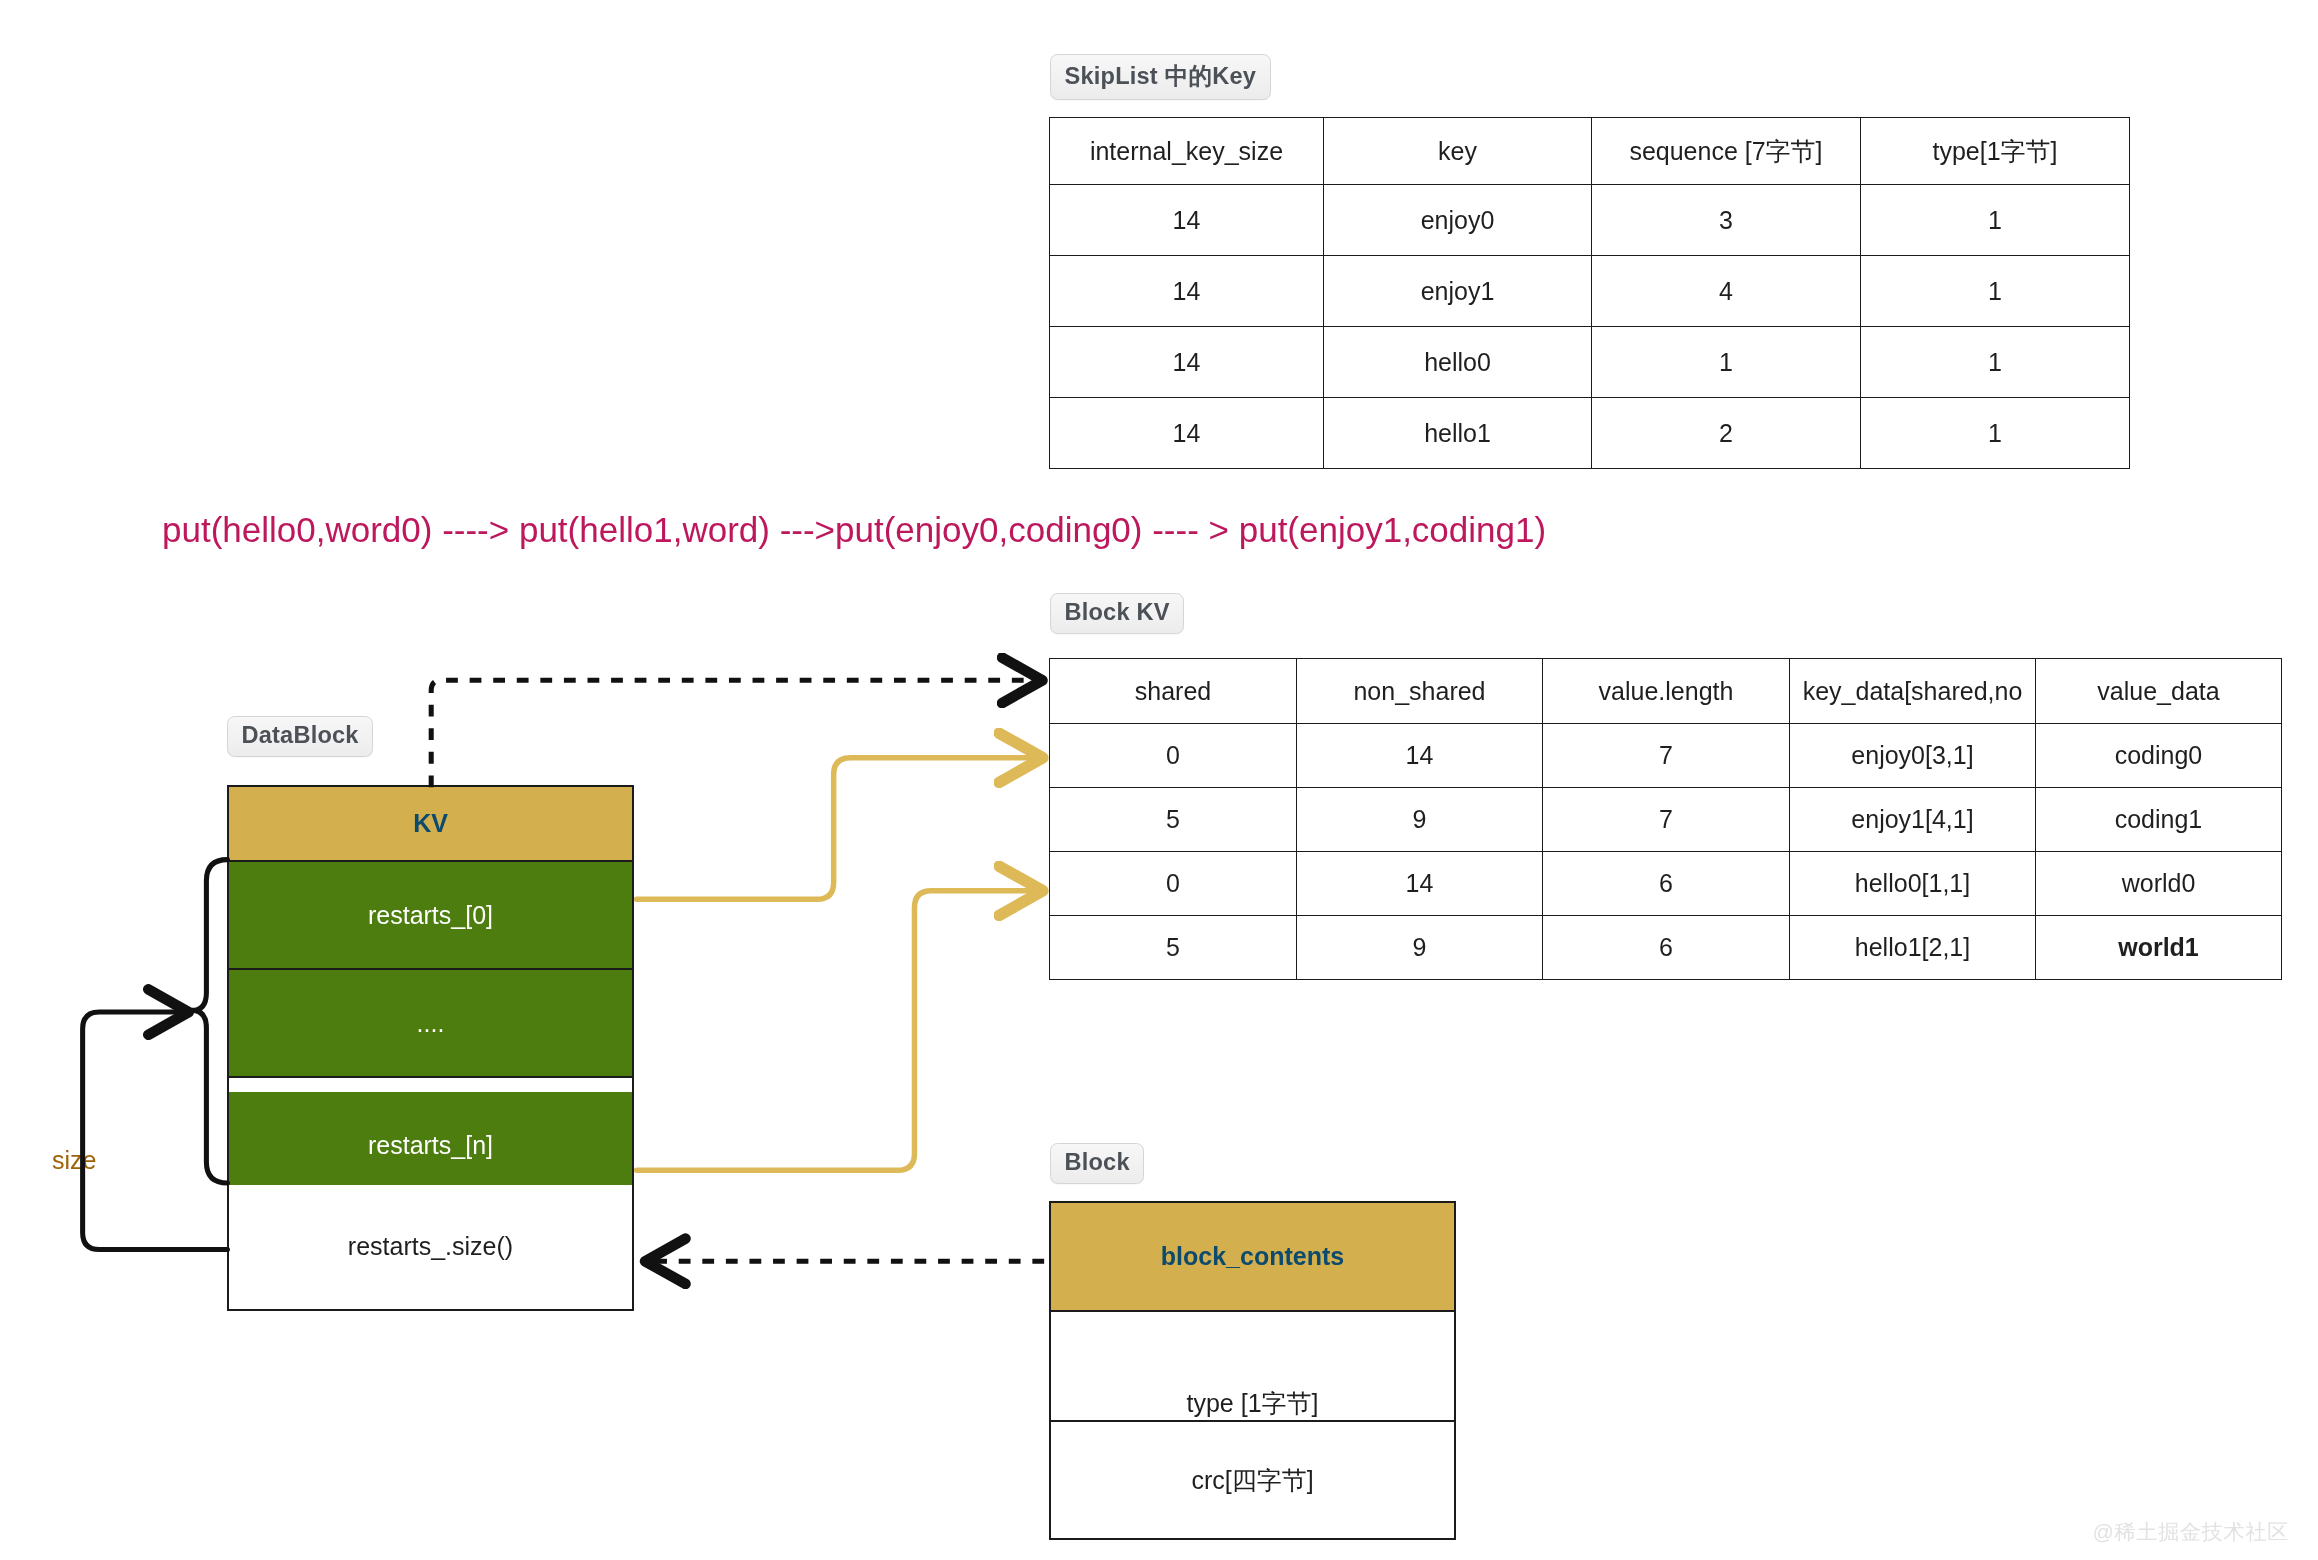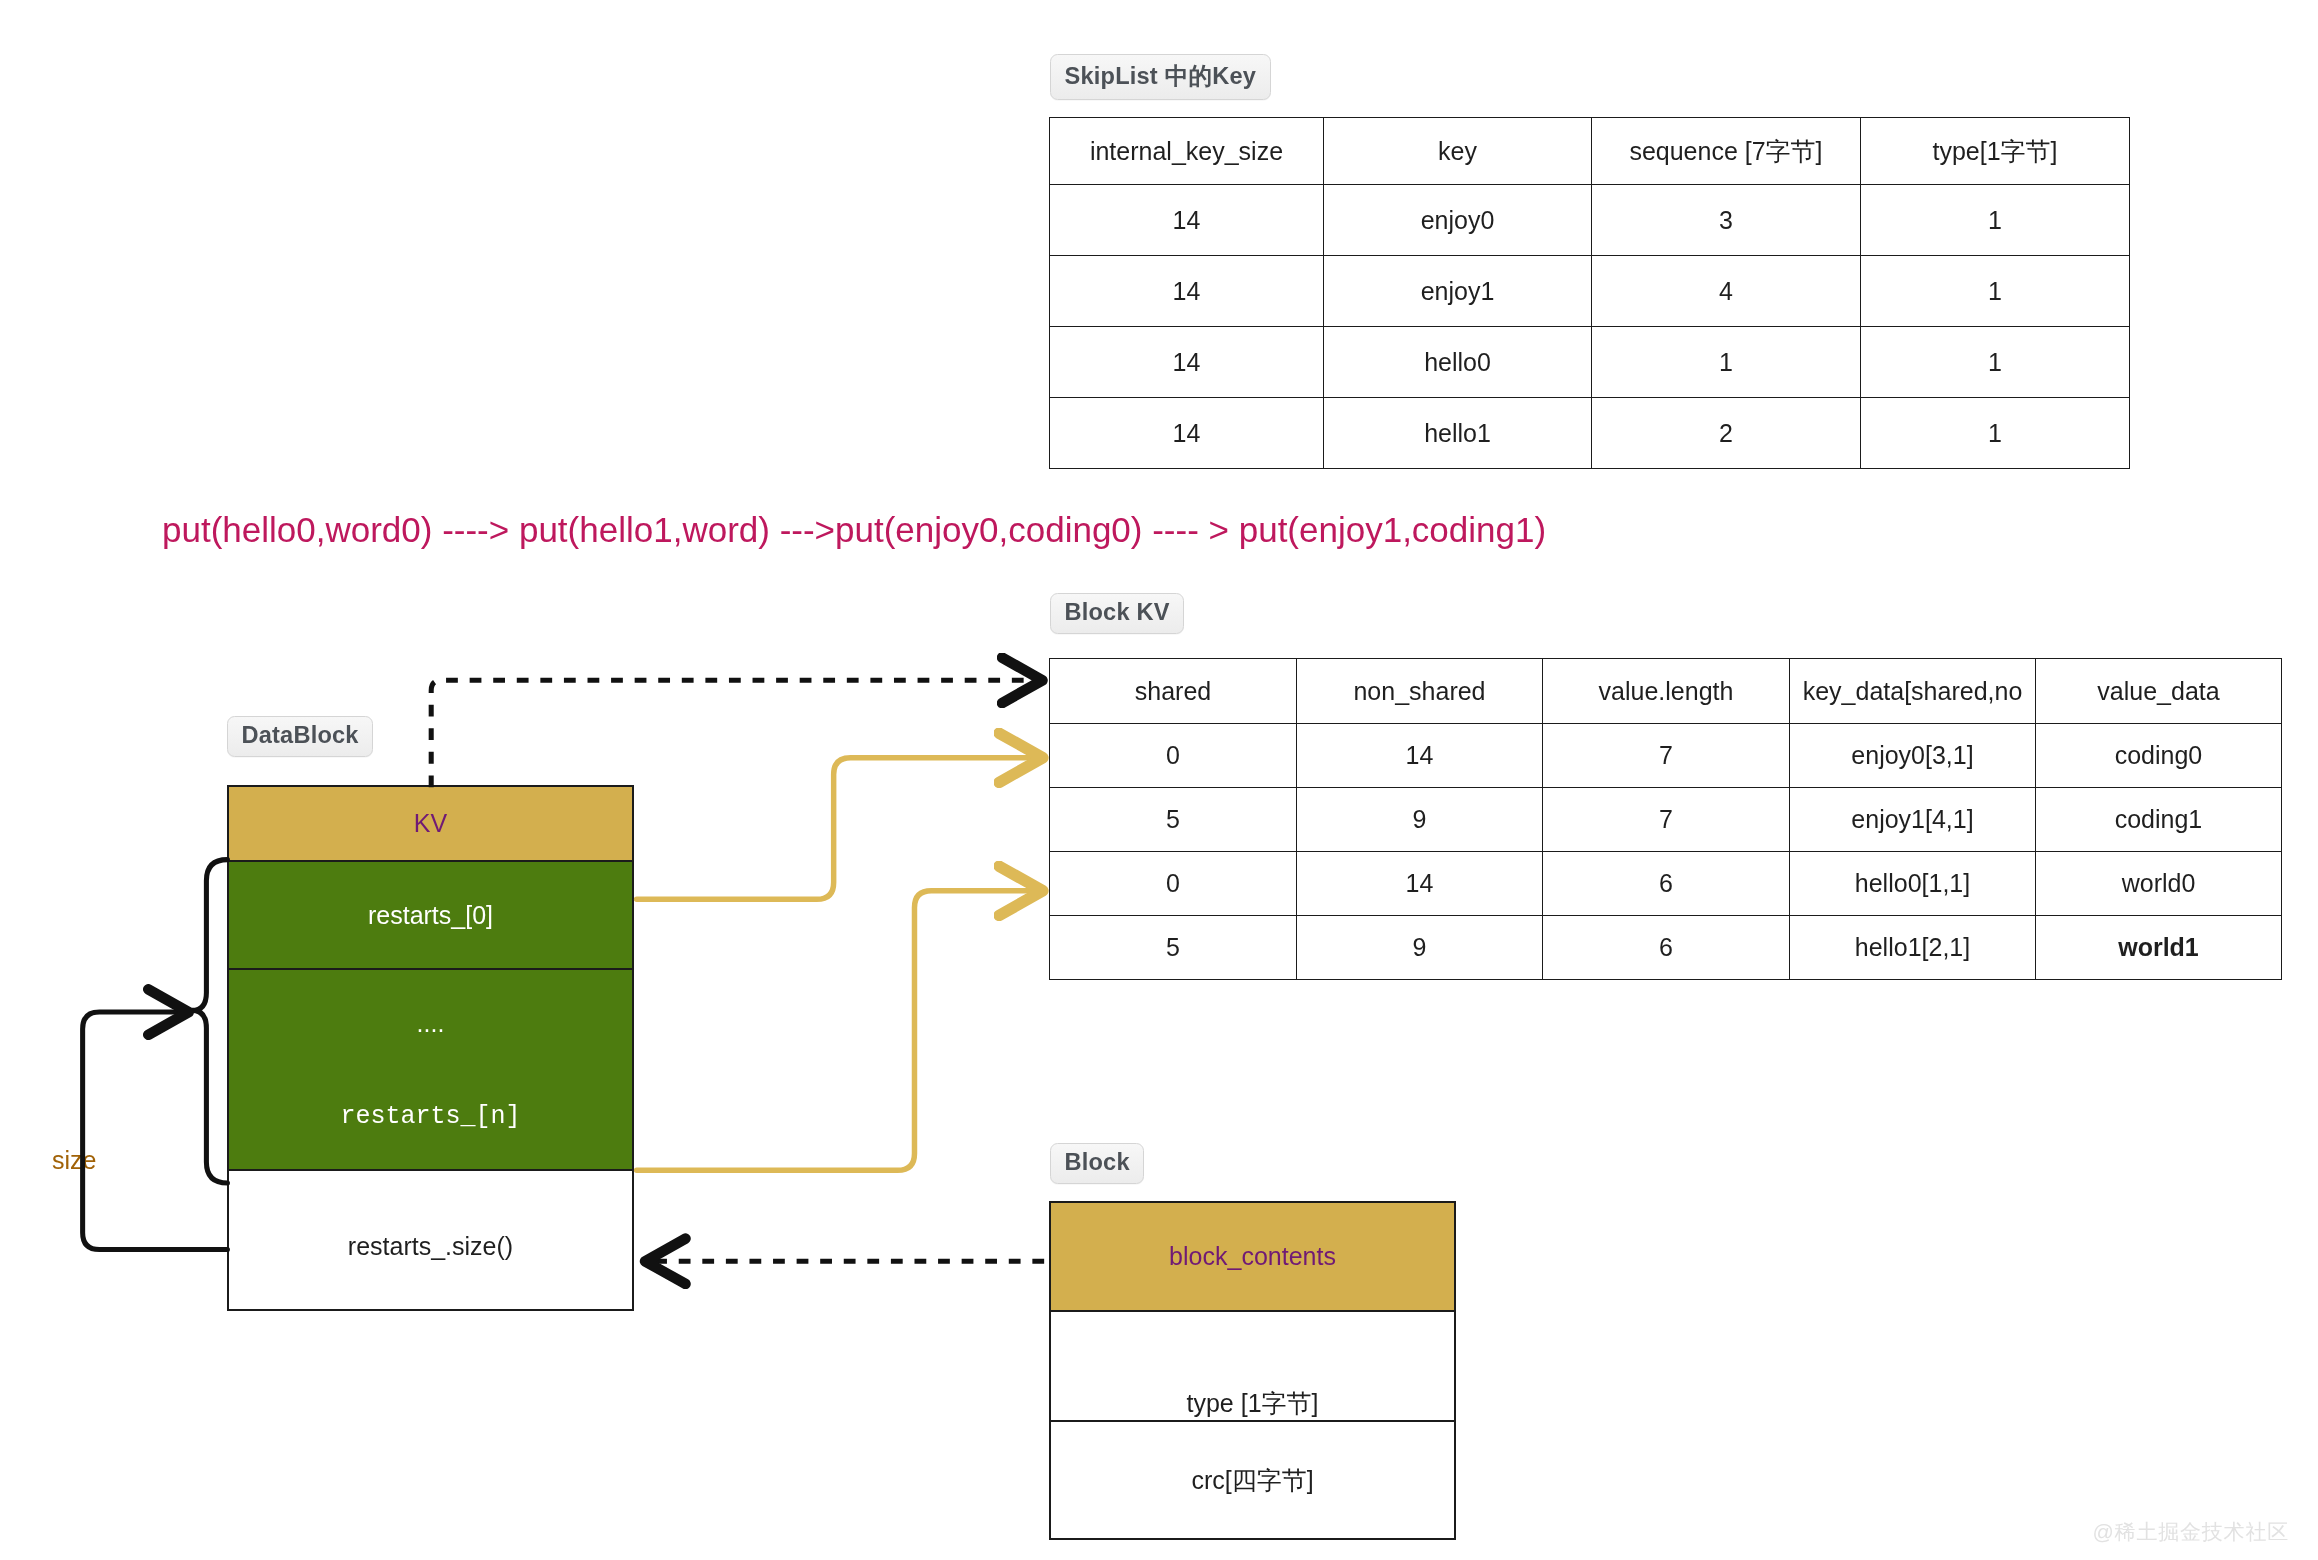--- a/index.html
+++ b/index.html
@@ -48,21 +48,21 @@
   }
 
   
   .structbox{position:absolute;border:2.5px solid #1b1b1b;box-sizing:border-box;background:#fff;}
   .srow{
     position:absolute;left:0;right:0;
     display:flex;align-items:center;justify-content:center;
     box-sizing:border-box;
     font-size:25px;
   }
-  .srow.gold{background:#d3af4e;color:#701a75;border-bottom:2.5px solid #1b1b1b;}
+  .srow.gold{background:#d3af4e;color:#0c4a6e;border-bottom:2.5px solid #1b1b1b;font-weight:bold;}
   .srow.purple{background:#4d7c0f;color:#ffffff;border-bottom:2.5px solid #1b1b1b;}
   .srow.plain{background:#ffffff;color:#1f1f1f;}
   .srow.sep{border-bottom:2.5px solid #1b1b1b;}
 
   
   svg.overlay{position:absolute;left:0;top:0;width:2319px;height:1561px;pointer-events:none;}
 
   
   .watermark{
     position:absolute;right:30px;bottom:15px;
@@ -172,21 +172,21 @@
 <div class="structbox" id="datablock-box" style="left:227px;top:785px;width:407px;height:526px;">
   <div class="srow gold" style="top:0px;height:75px;">
       <span>KV</span>
     </div>
   <div class="srow purple" style="top:75px;height:108px;">
       <span>restarts_[0]</span>
     </div>
   <div class="srow purple" style="top:183px;height:108px;">
       <span>....</span>
     </div>
-  <div class="srow purple" style="top:276px;height:108px;font-family:Liberation Mono, monospace;">
+  <div class="srow purple" style="top:305px;height:108px;">
       <span>restarts_[n]</span>
     </div>
   <div class="srow plain" style="top:398px;height:123px;">
       <span>restarts_.size()</span>
     </div>
 </div>
 
 <div class="sizelabel" style="left:52px;top:1146px;">size</div>
 
 <div class="badge" style="left:1050px;top:1143px;">Block</div>

